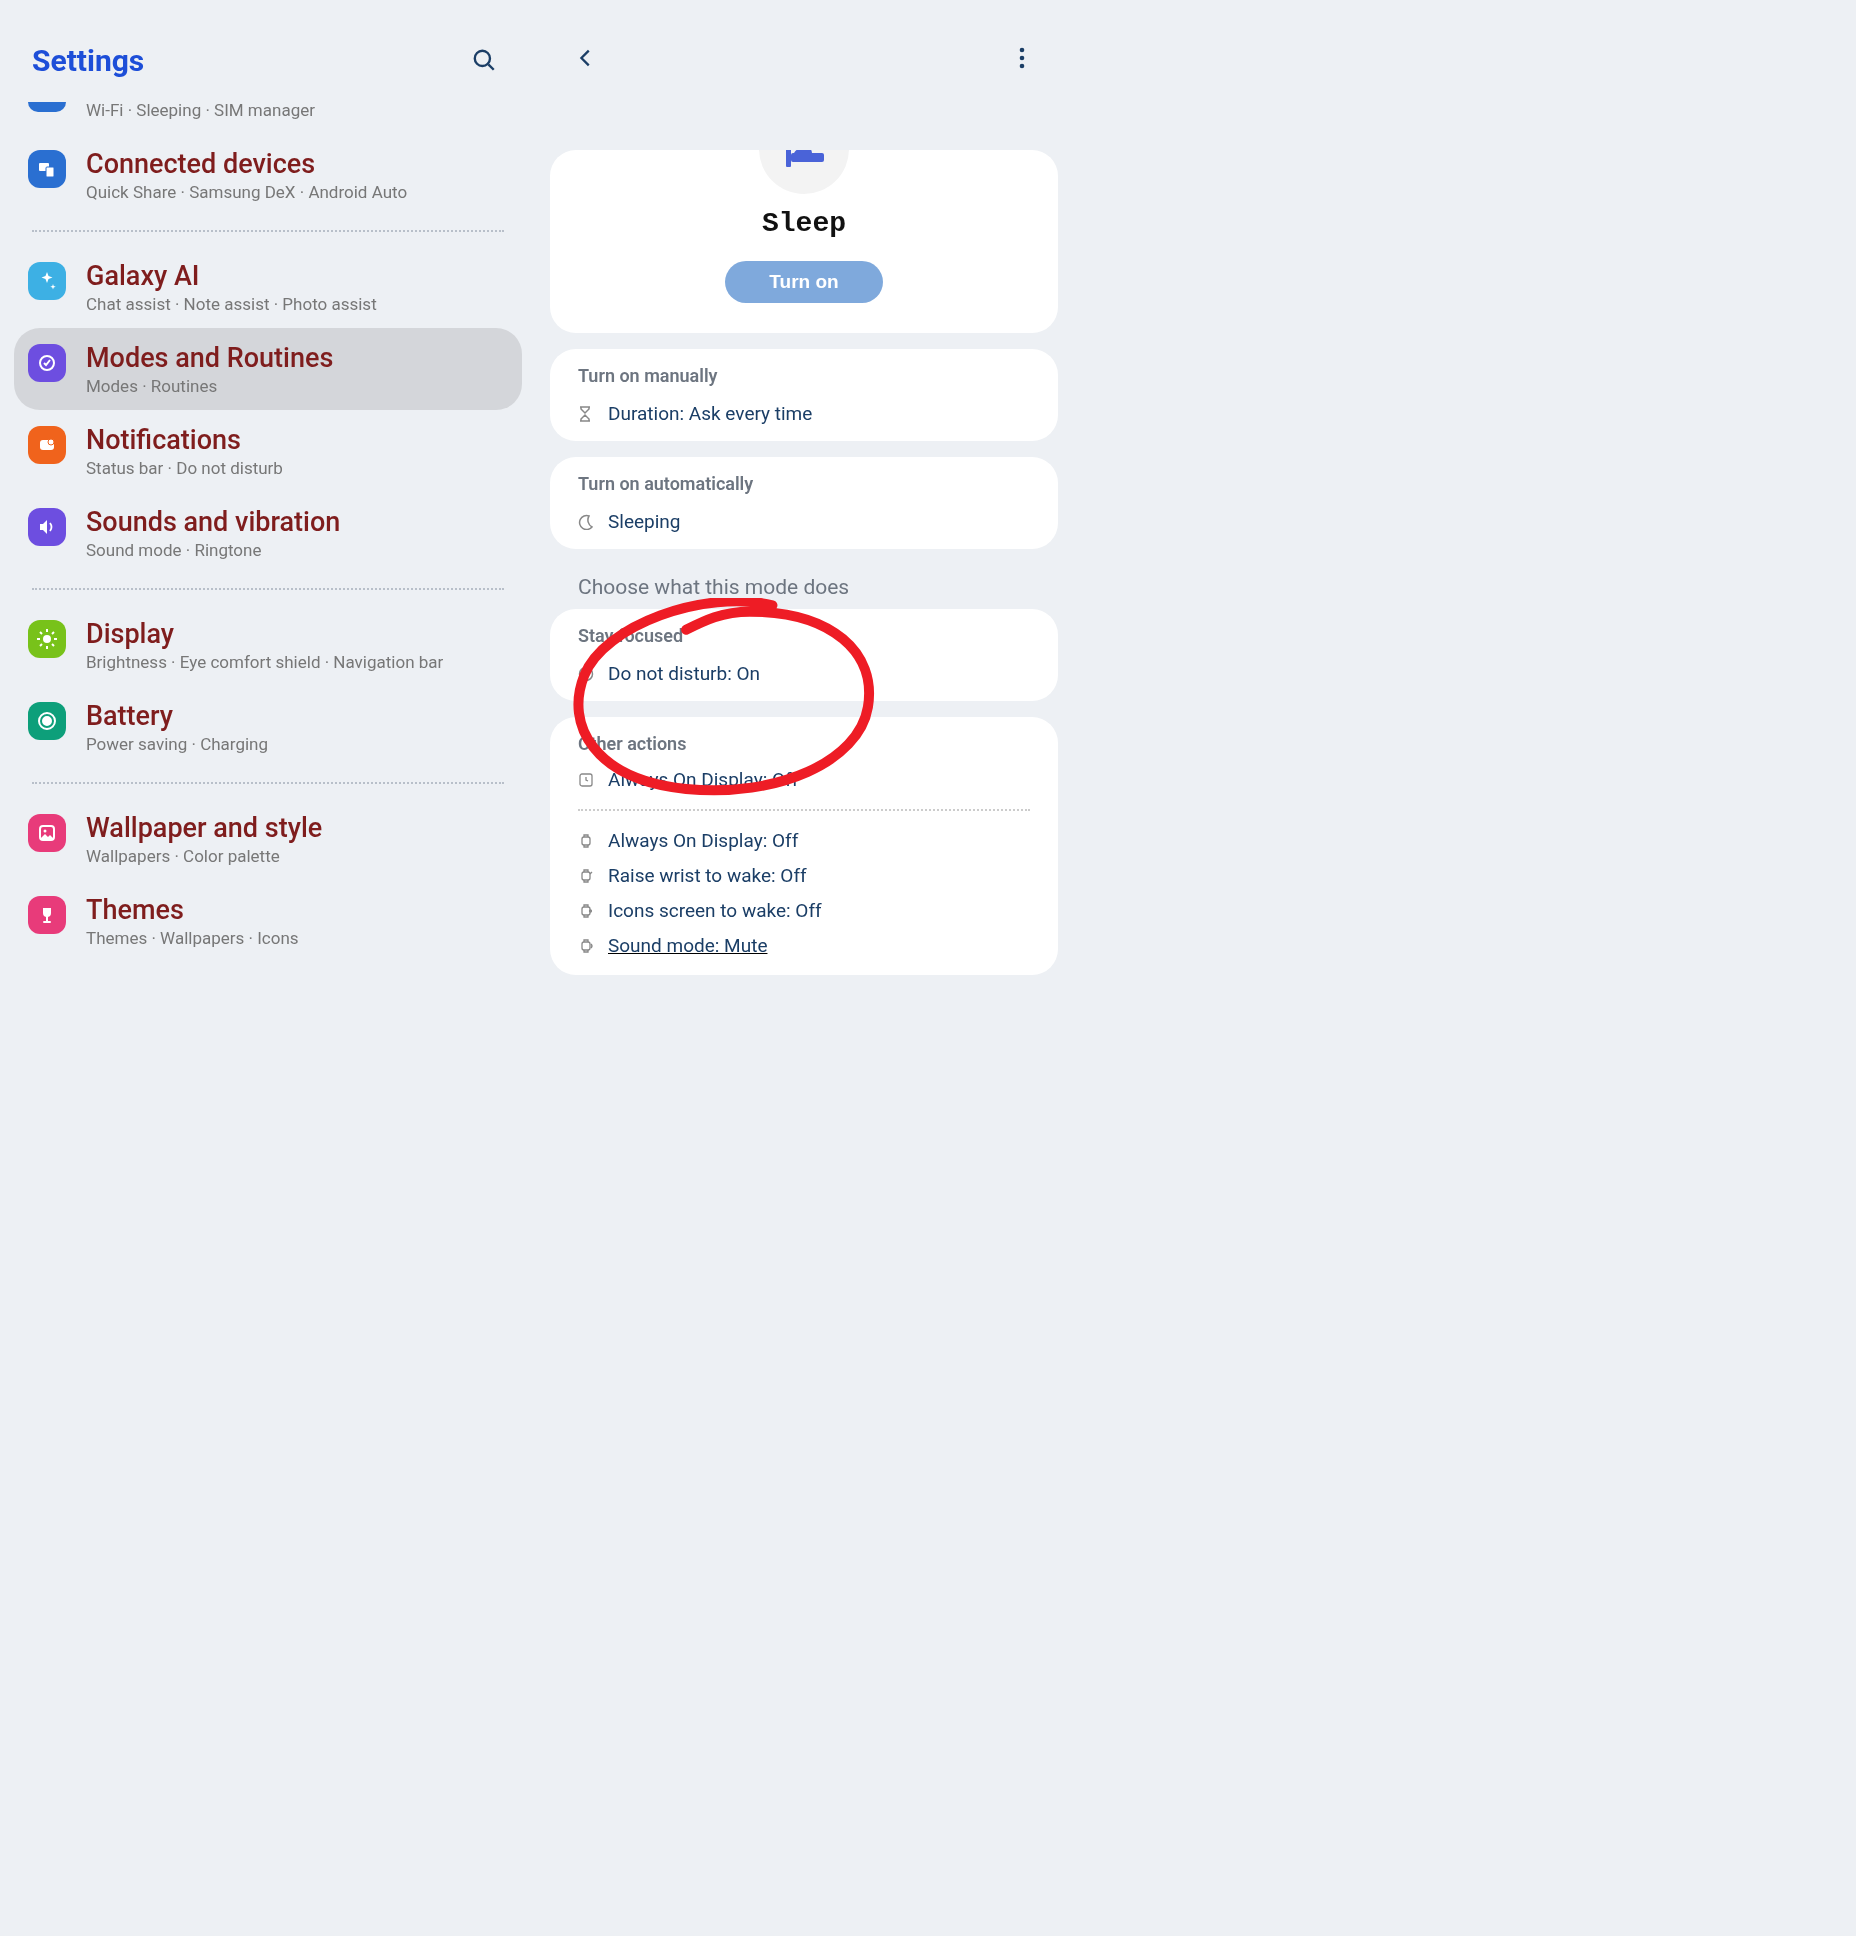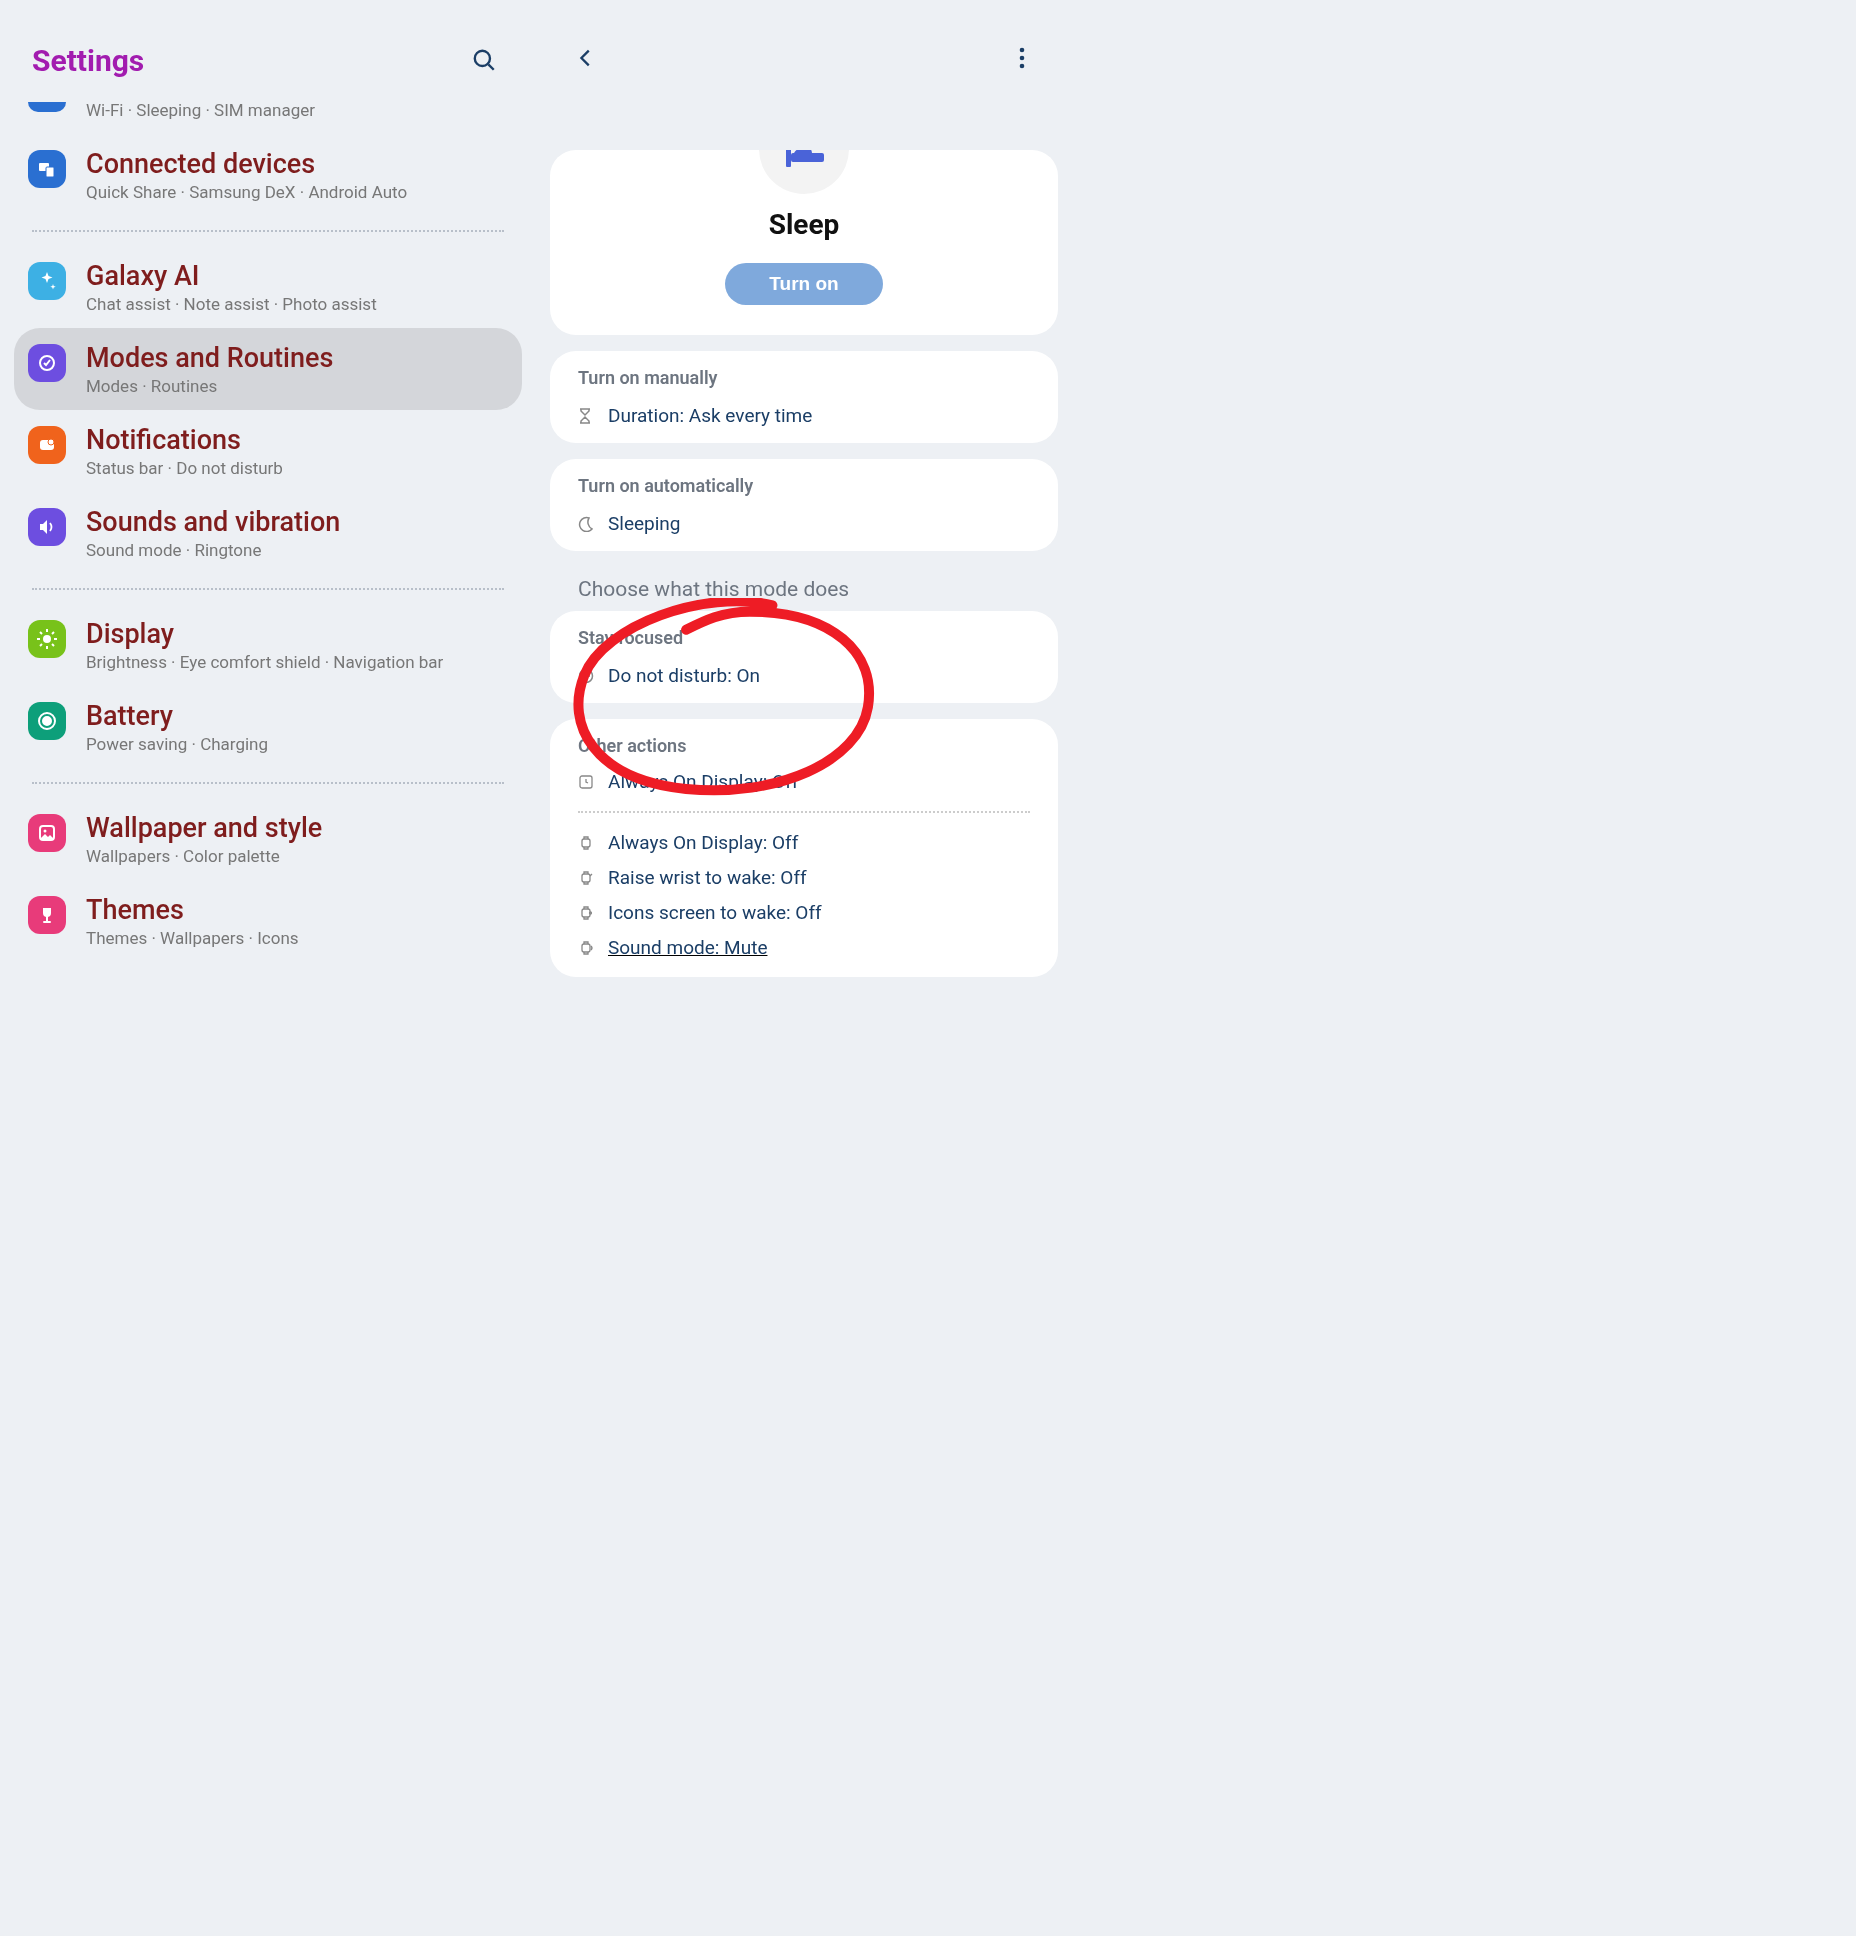--- a/index.html
+++ b/index.html
@@ -9,21 +9,21 @@
   width: 1072px;
   height: 1108px;
   overflow: hidden;
 }
 .container { display: flex; height: 100%; }
 .left-panel { width: 536px; padding: 0 14px; }
 .right-panel { width: 536px; padding: 0 14px; position: relative; }
 
 
 .left-header { display: flex; align-items: center; justify-content: space-between; padding: 40px 18px 20px 18px; }
-.settings-title { font-size: 30px; font-weight: 700; color: #a21caf; }
+.settings-title { font-size: 30px; font-weight: 700; color: #1d4ed8; }
 .search-btn { width: 40px; height: 40px; display: flex; align-items: center; justify-content: center; cursor: pointer; }
 
 
 .settings-item { display: flex; align-items: flex-start; padding: 14px 14px; border-radius: 26px; cursor: pointer; }
 .settings-item.partial-item { padding-top: 0; padding-bottom: 14px; }
 .settings-item.selected { background: #d4d6da; }
 .item-icon { width: 38px; height: 38px; border-radius: 12px; display: flex; align-items: center; justify-content: center; flex-shrink: 0; margin-right: 20px; margin-top: 2px; }
 .item-icon.partial { width: 38px; height: 10px; border-radius: 0 0 12px 12px; }
 .item-text { flex: 1; }
 .item-title { font-size: 27px; color: #7f1d1d; font-weight: 500; margin-bottom: 2px; }
@@ -32,21 +32,21 @@
 .divider { border: none; border-top: 2px dotted #b8bfc9; margin: 14px 18px; }
 
 
 .right-header { display: flex; align-items: center; justify-content: space-between; padding: 38px 16px 16px 16px; }
 .back-btn, .more-btn { width: 40px; height: 40px; display: flex; align-items: center; justify-content: center; cursor: pointer; }
 
 
 .card { background: #fff; border-radius: 26px; margin-bottom: 16px; overflow: hidden; }
 .sleep-card { text-align: center; padding: 0 0 30px 0; margin-top: 56px; }
 .sleep-icon-wrap { width: 90px; height: 90px; border-radius: 50%; background: #f3f3f3; margin: -46px auto 14px auto; display: flex; align-items: center; justify-content: center; position: relative; }
-.sleep-title { font-size: 28px; font-weight: 700; color: #111; margin-bottom: 22px; }
+.sleep-title { font-size: 28px; font-weight: 700; color: #111; margin-bottom: 22px; font-family: Liberation Mono, monospace; }
 .turn-on-btn { display: inline-block; background: #7fa9dc; color: #fff; font-size: 19px; font-weight: 600; padding: 10px 44px; border-radius: 24px; border: none; cursor: pointer; }
 
 .section-header { font-size: 18px; color: #6d7580; font-weight: 600; padding: 16px 28px 8px 28px; }
 .section-header-outside { font-size: 21px; color: #6d7580; padding: 10px 28px 10px 28px; }
 .setting-row { display: flex; align-items: center; padding: 8px 28px 16px 28px; cursor: pointer; }
 .setting-row .row-icon { width: 18px; margin-right: 12px; color: #888; display: flex; align-items: center; }
 .setting-row .row-text { font-size: 19px; color: #1b3e66; }
 
 .actions-list .setting-row { padding: 6px 28px; }
 .card-inner-divider { border: none; border-top: 2px dotted #ccc; margin: 12px 28px; }

